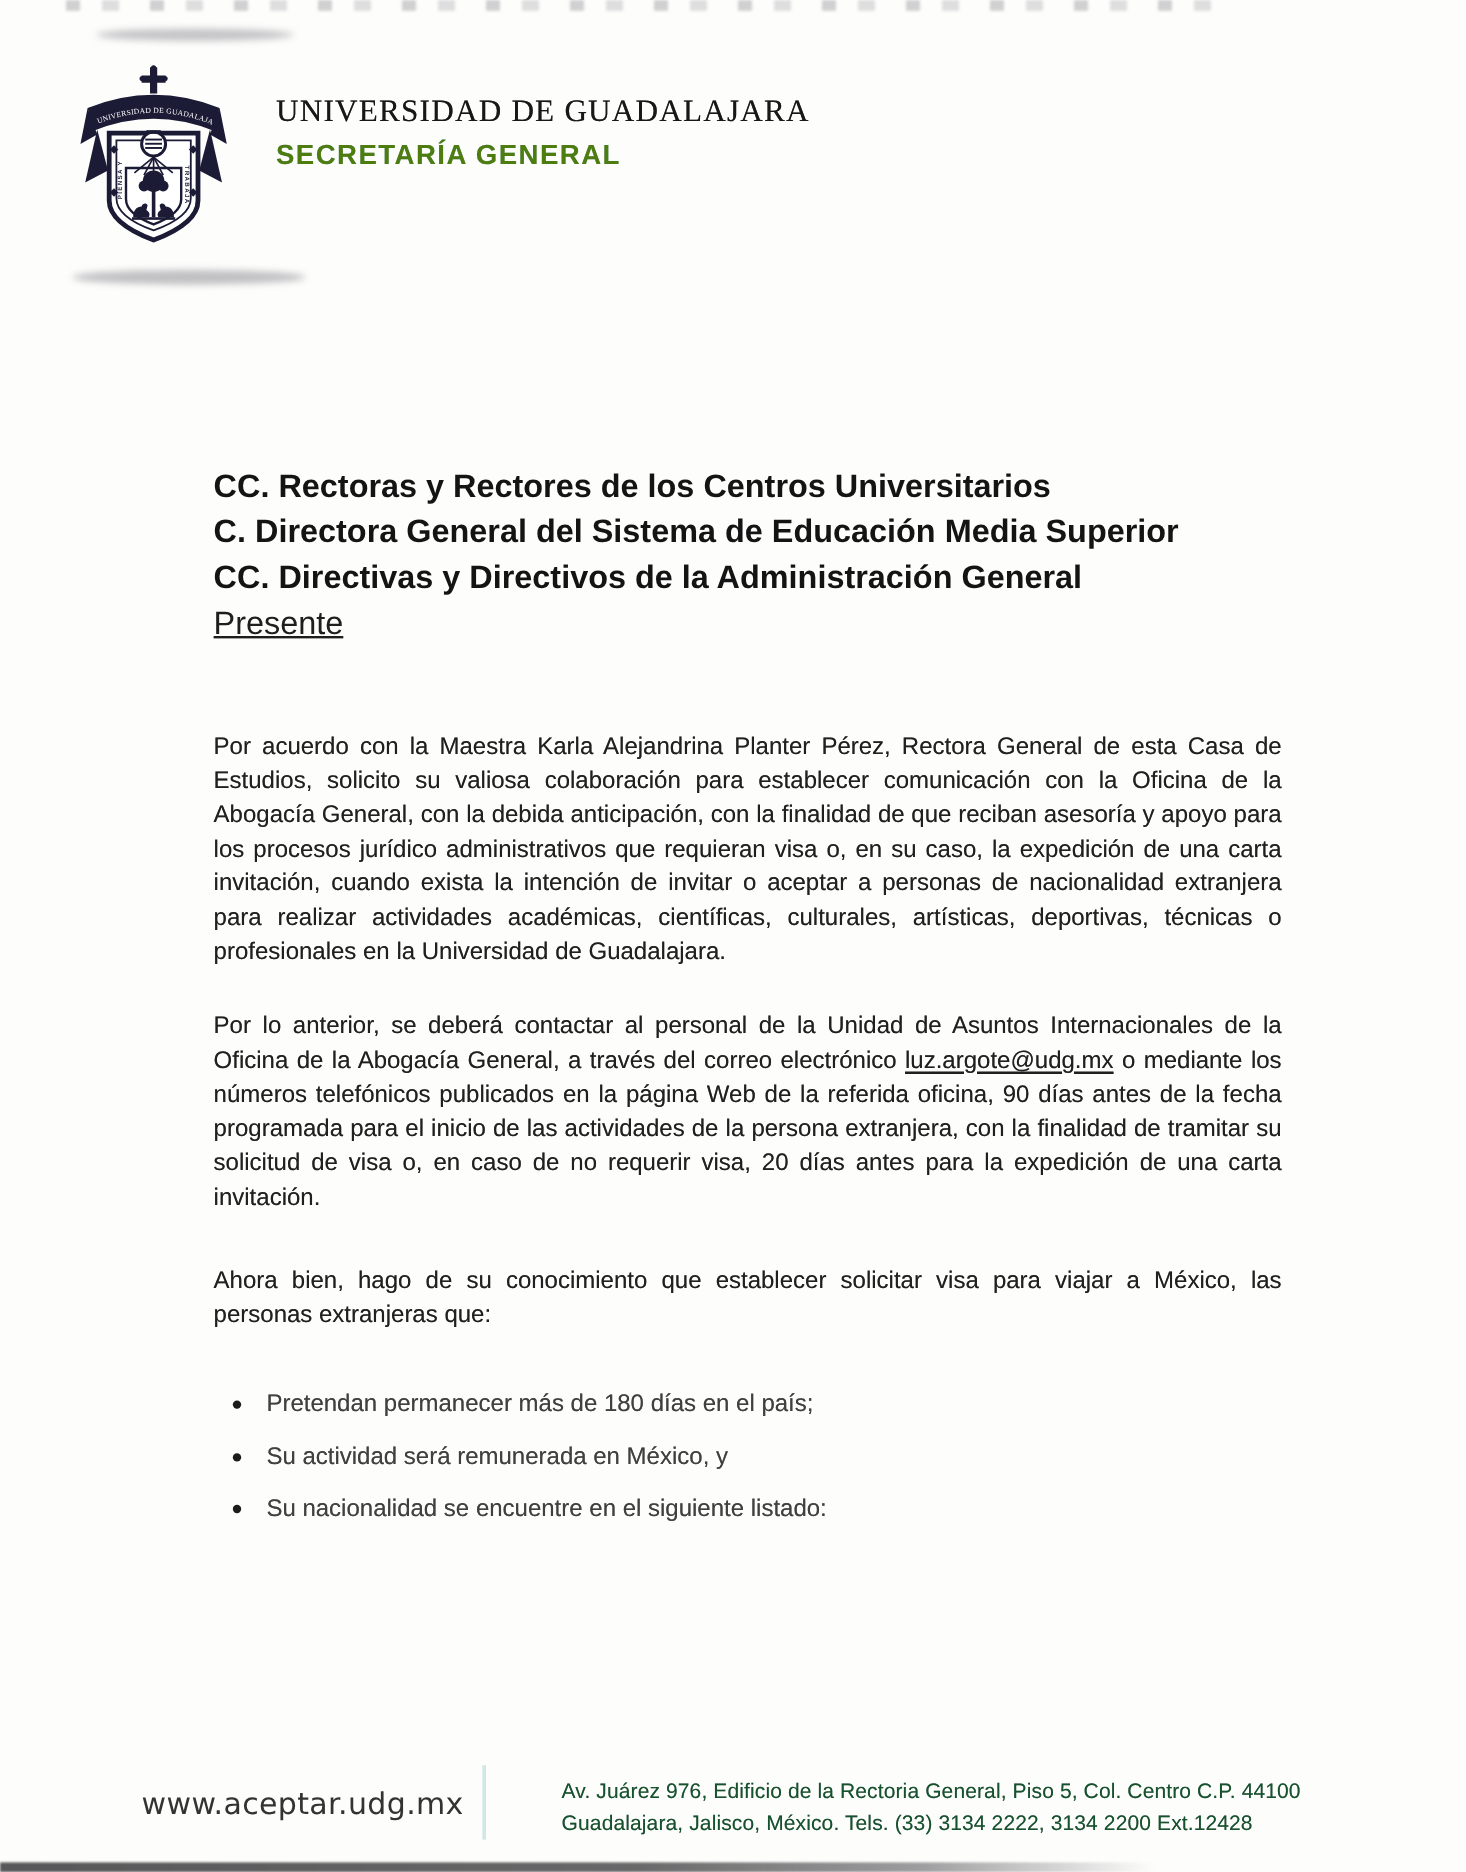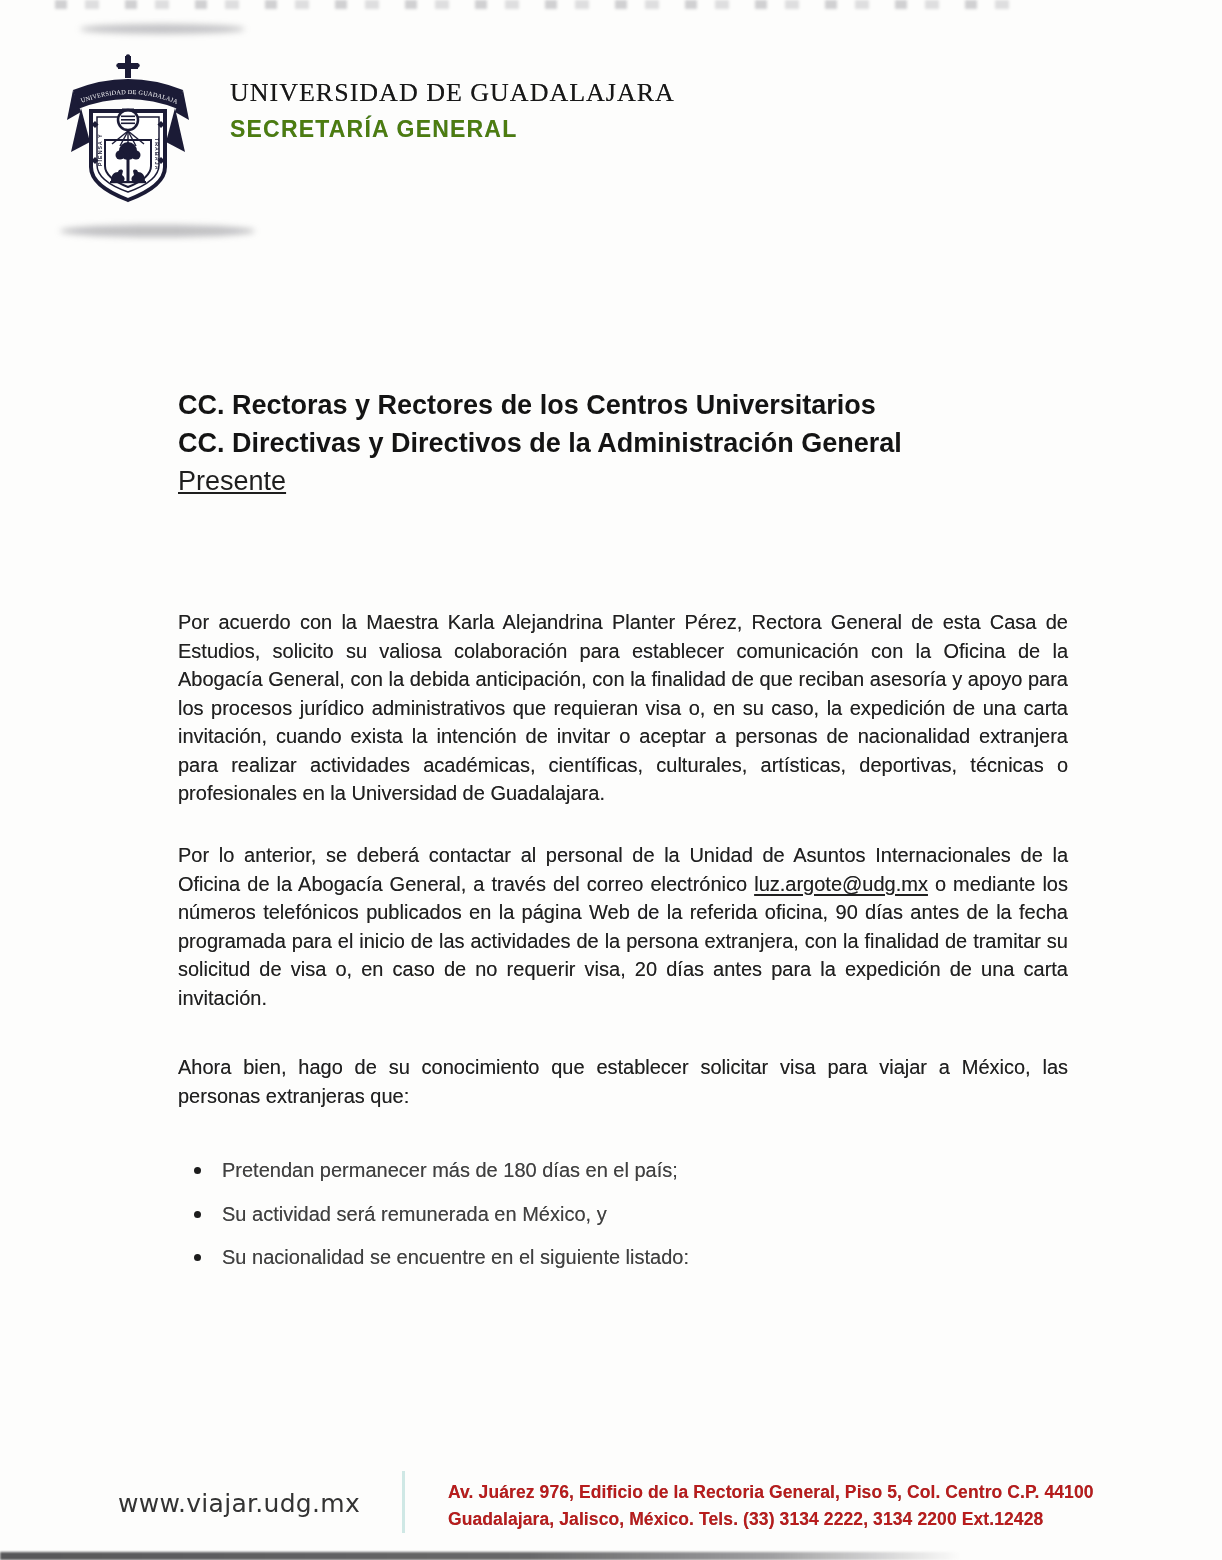--- a/index.html
+++ b/index.html
@@ -82,25 +82,24 @@
   .footer-site{
     position:absolute;left:118px;top:1489px;
     font-family:"DejaVu Sans",sans-serif;
     font-size:25px;color:#333;letter-spacing:.3px;white-space:nowrap;
   }
   .footer-divider{
     position:absolute;left:402px;top:1471px;width:3px;height:62px;
     background:#cfe8e5;
   }
   .footer-address{
-    position:absolute;left:448px;top:1479px;
-    font-size:17.5px;line-height:27px;color:#b91c1c;
+    position:absolute;left:468px;top:1479px;
+    font-size:17.5px;line-height:27px;color:#14532d;
     letter-spacing:.1px;white-space:nowrap;
     text-shadow:0 0 .4px rgba(0,0,0,.4);
-    font-weight:bold;
   }
 </style>
 </head>
 <body>
 
 <div class="page">
 
   <div class="artifact-top"></div>
   <div class="smudge-a"></div>
   <div class="smudge-b"></div>
@@ -167,20 +166,21 @@
   </div>
 
   <div class="header-text">
     <div class="university-name">UNIVERSIDAD DE GUADALAJARA</div>
     <div class="department-name">SECRETARÍA GENERAL</div>
   </div>
 
 
   <div class="content recipients">
     <div class="recipient-line">CC. Rectoras y Rectores de los Centros Universitarios</div>
+    <div class="recipient-line">C. Directora General del Sistema de Educación Media Superior</div>
     <div class="recipient-line">CC. Directivas y Directivos de la Administración General</div>
     <div class="salutation">Presente</div>
   </div>
 
   <div class="content para para-1">Por acuerdo con la Maestra Karla Alejandrina Planter Pérez, Rectora General de esta Casa de Estudios, solicito su valiosa colaboración para establecer comunicación con la Oficina de la Abogacía General, con la debida anticipación, con la finalidad de que reciban asesoría y apoyo para los procesos jurídico administrativos que requieran visa o, en su caso, la expedición de una carta invitación, cuando exista la intención de invitar o aceptar a personas de nacionalidad extranjera para realizar actividades académicas, científicas, culturales, artísticas, deportivas, técnicas o profesionales en la Universidad de Guadalajara.</div>
 
   <div class="content para para-2"><span>Por lo anterior, se deberá contactar al personal de la Unidad de Asuntos Internacionales de la Oficina de la Abogacía General, a través del correo electrónico </span><span class="email-link">luz.argote@udg.mx</span><span> o mediante los números telefónicos publicados en la página Web de la referida oficina, 90 días antes de la fecha programada para el inicio de las actividades de la persona extranjera, con la finalidad de tramitar su solicitud de visa o, en caso de no requerir visa, 20 días antes para la expedición de una carta invitación.</span></div>
 
   <div class="content para para-3">Ahora bien, hago de su conocimiento que establecer solicitar visa para viajar a México, las personas extranjeras que:</div>
 
@@ -192,20 +192,20 @@
     <li>
       <span class="dot"></span>
       <span>Su actividad será remunerada en México, y</span>
     </li>
     <li>
       <span class="dot"></span>
       <span>Su nacionalidad se encuentre en el siguiente listado:</span>
     </li>
   </ul>
 
-  <div class="footer-site">www.viajar.udg.mx</div>
+  <div class="footer-site">www.aceptar.udg.mx</div>
   <div class="footer-divider"></div>
   <div class="footer-address">
     <div>Av. Juárez 976, Edificio de la Rectoria General, Piso 5, Col. Centro C.P. 44100</div>
     <div>Guadalajara, Jalisco, México. Tels. (33) 3134 2222, 3134 2200 Ext.12428</div>
   </div>
 
 </div>
 
 </body></html>

